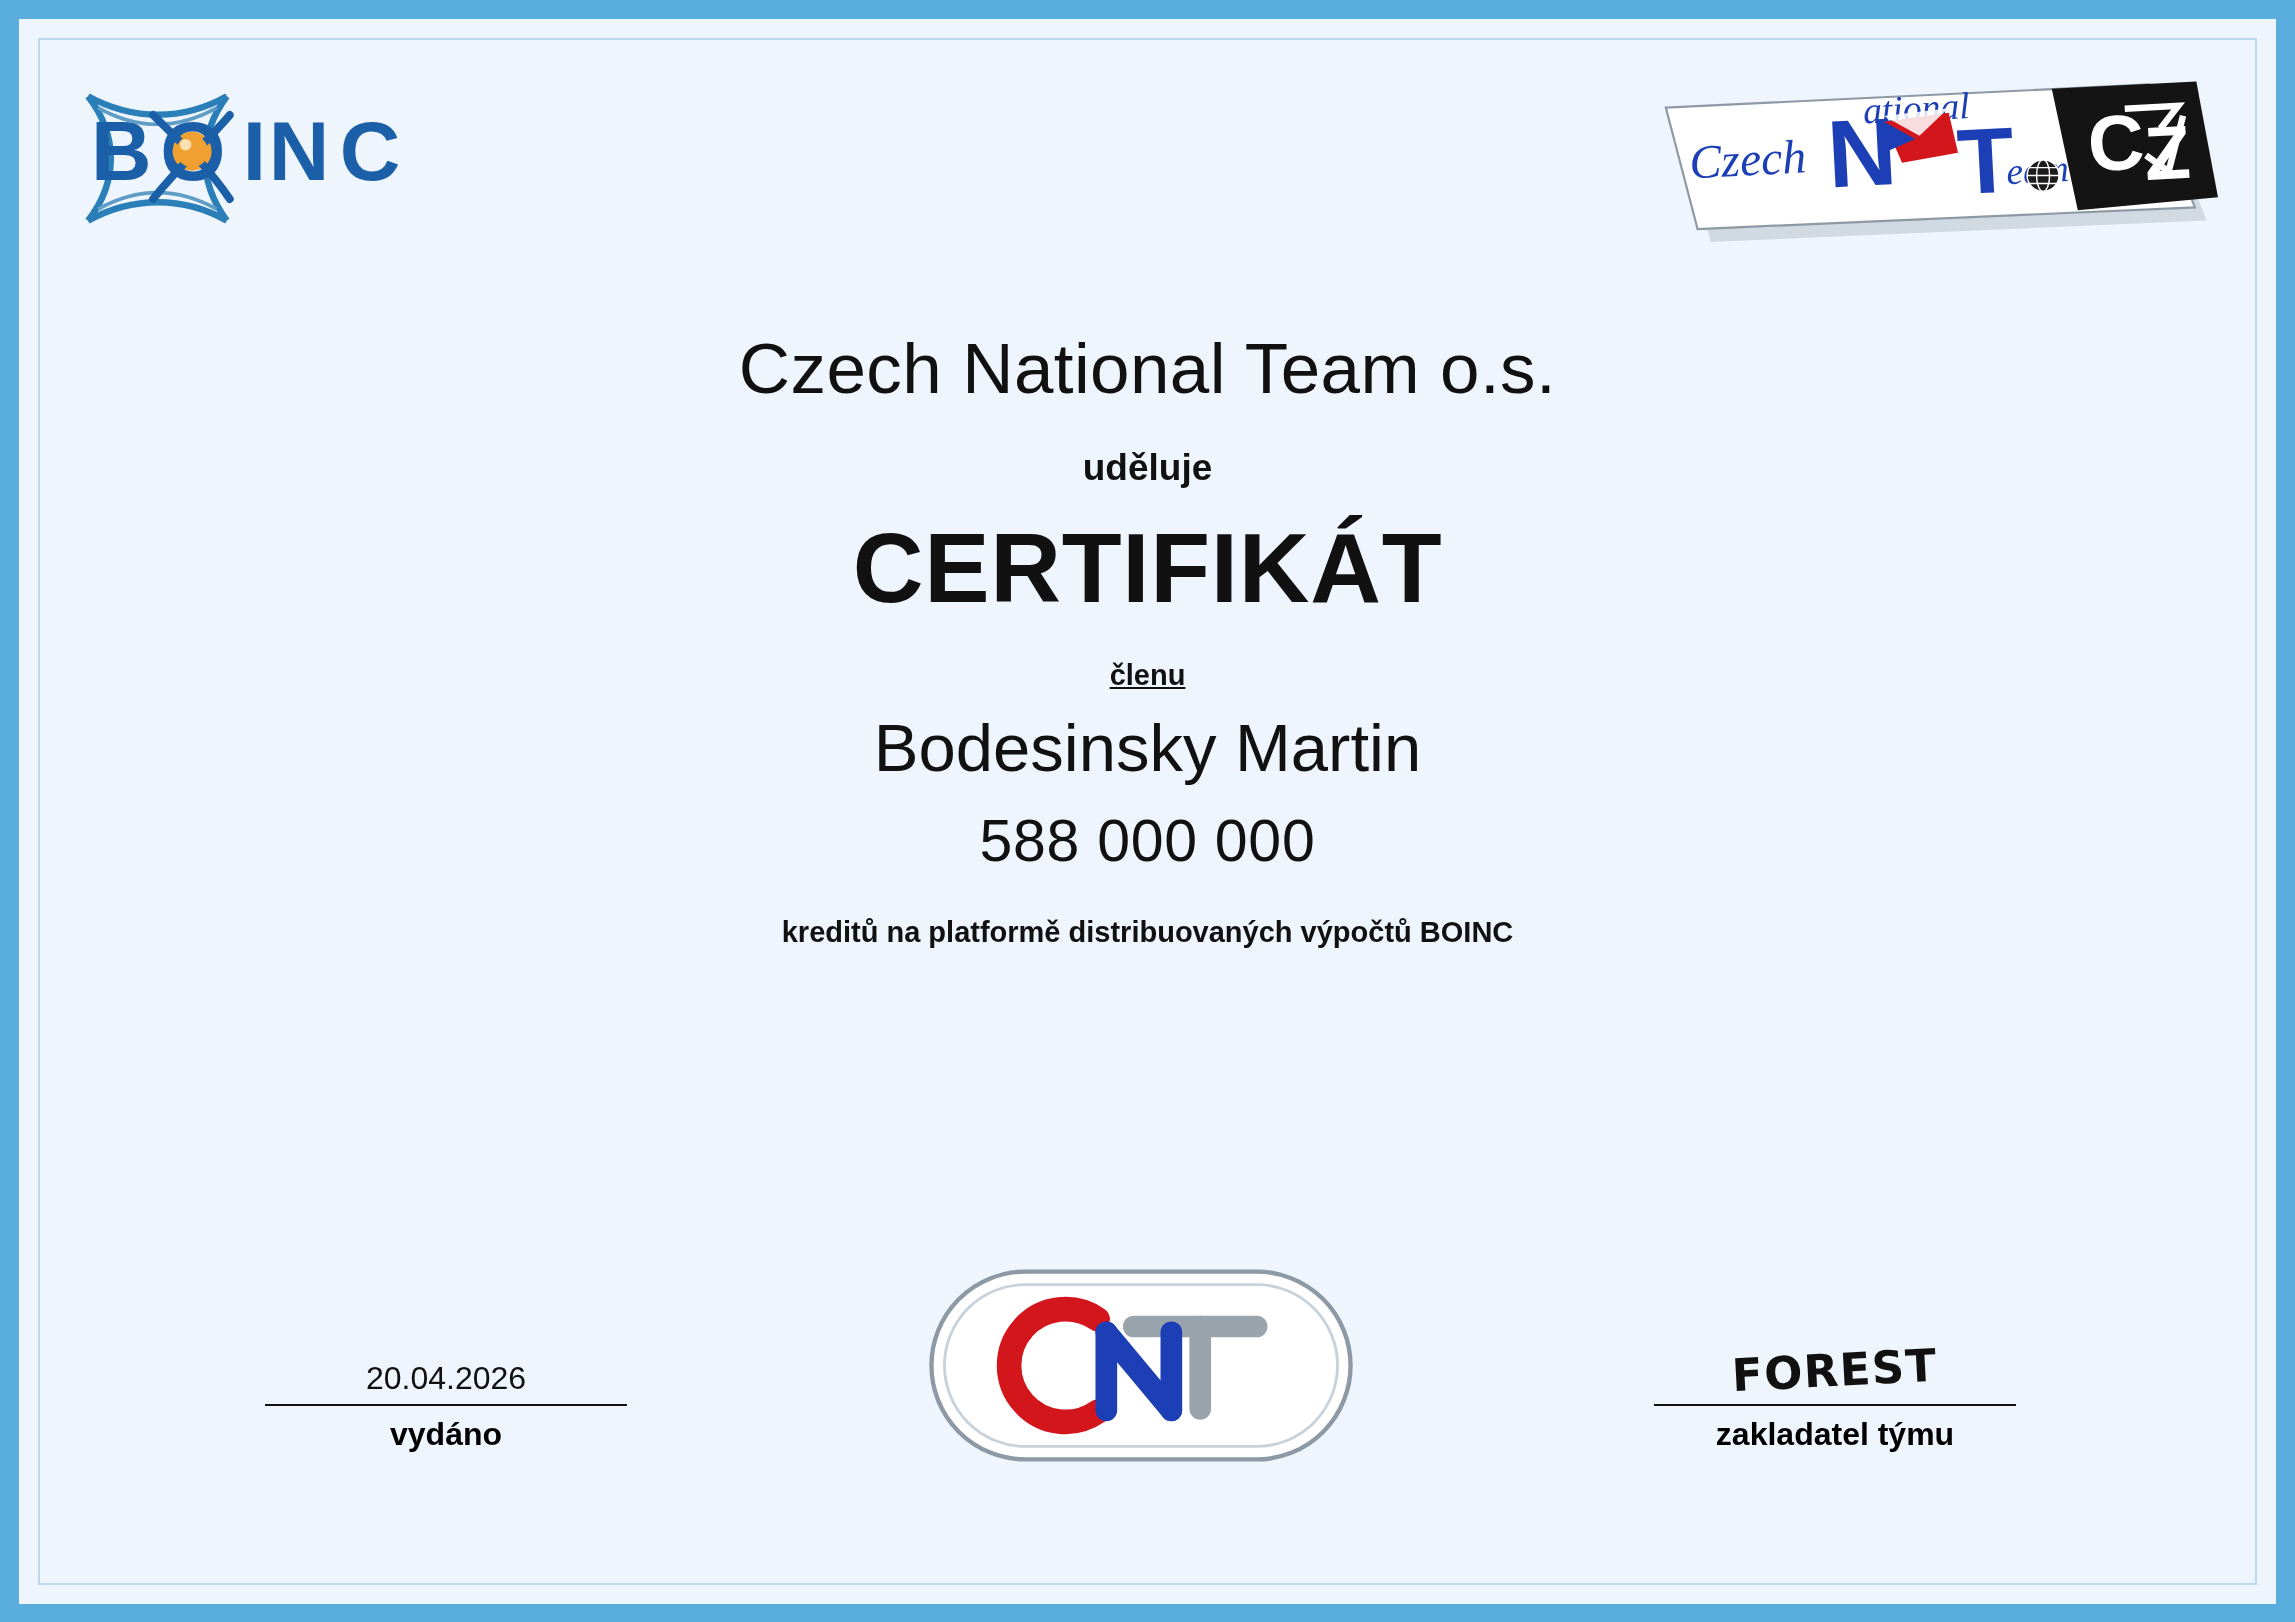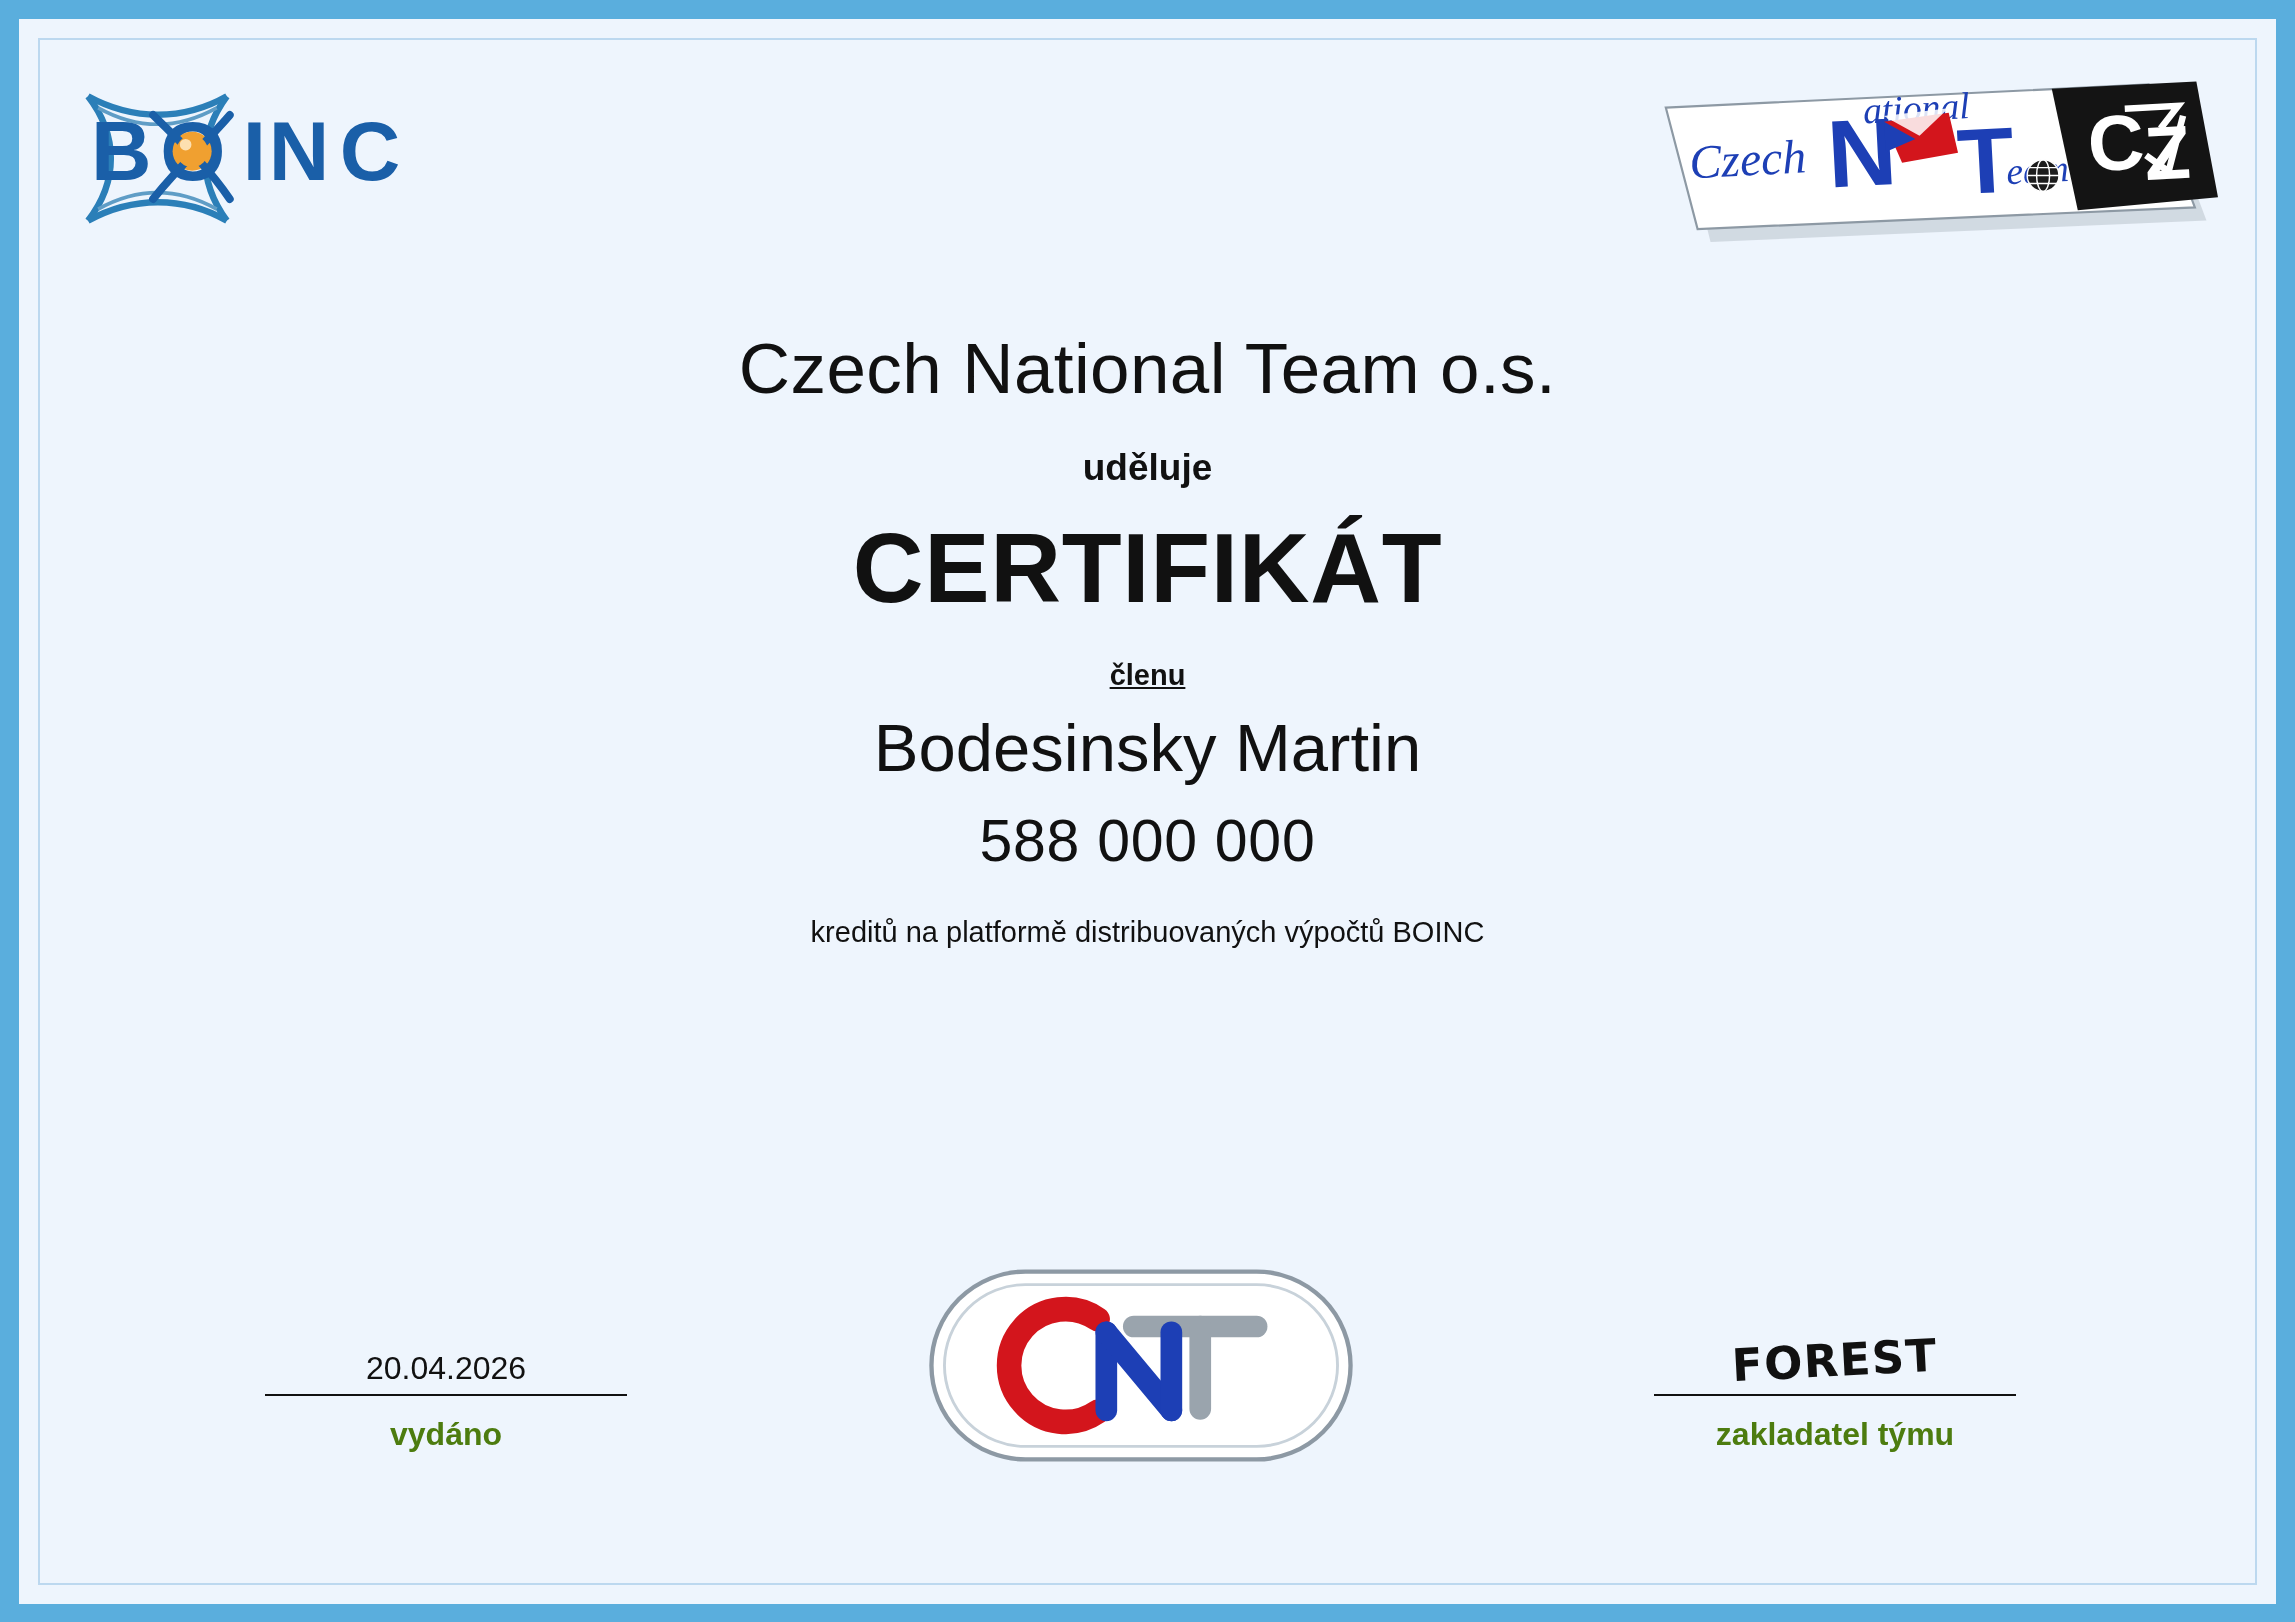--- a/index.html
+++ b/index.html
@@ -97,21 +97,21 @@
   }
   .credits {
     font-size: 59px;
     font-weight: normal;
     margin-top: 22px;
     letter-spacing: 0.7px;
     text-align: center;
   }
   .credits-note {
     font-size: 29px;
-    font-weight: normal;
+    font-weight: bold;
     margin-top: 41px;
   }
 
   
   .footer {
     position: absolute;
     left: 0;
     right: 14px;
     bottom: 108px;
     height: 239px;
@@ -140,22 +140,22 @@
   }
   .sign-rule {
     height: 2.2px;
     background: #111;
     width: 362px;
     margin: 0 auto;
   }
   .sign-caption {
     font-size: 32px;
     font-weight: bold;
-    margin-top: 20px;
-    color: #4d7c0f;
+    margin-top: 10px;
+    color: #000000;
   }
 
   .cnt-seal {
     position: absolute;
     left: 50%;
     transform: translateX(-50%);
     bottom: 22px;
     width: 448px;
     height: 217px;
   }

